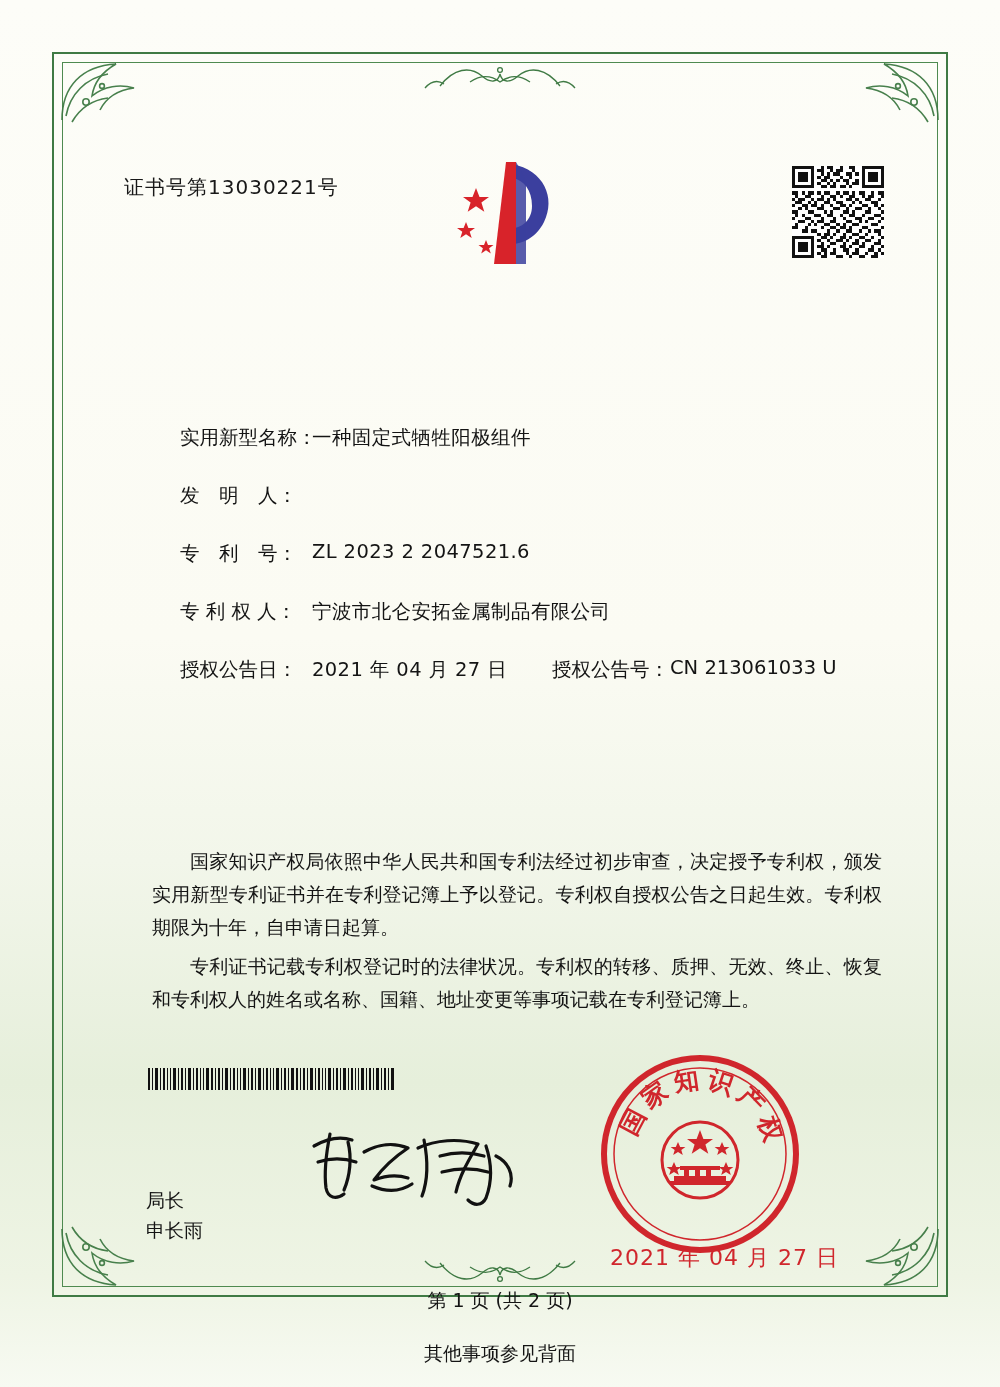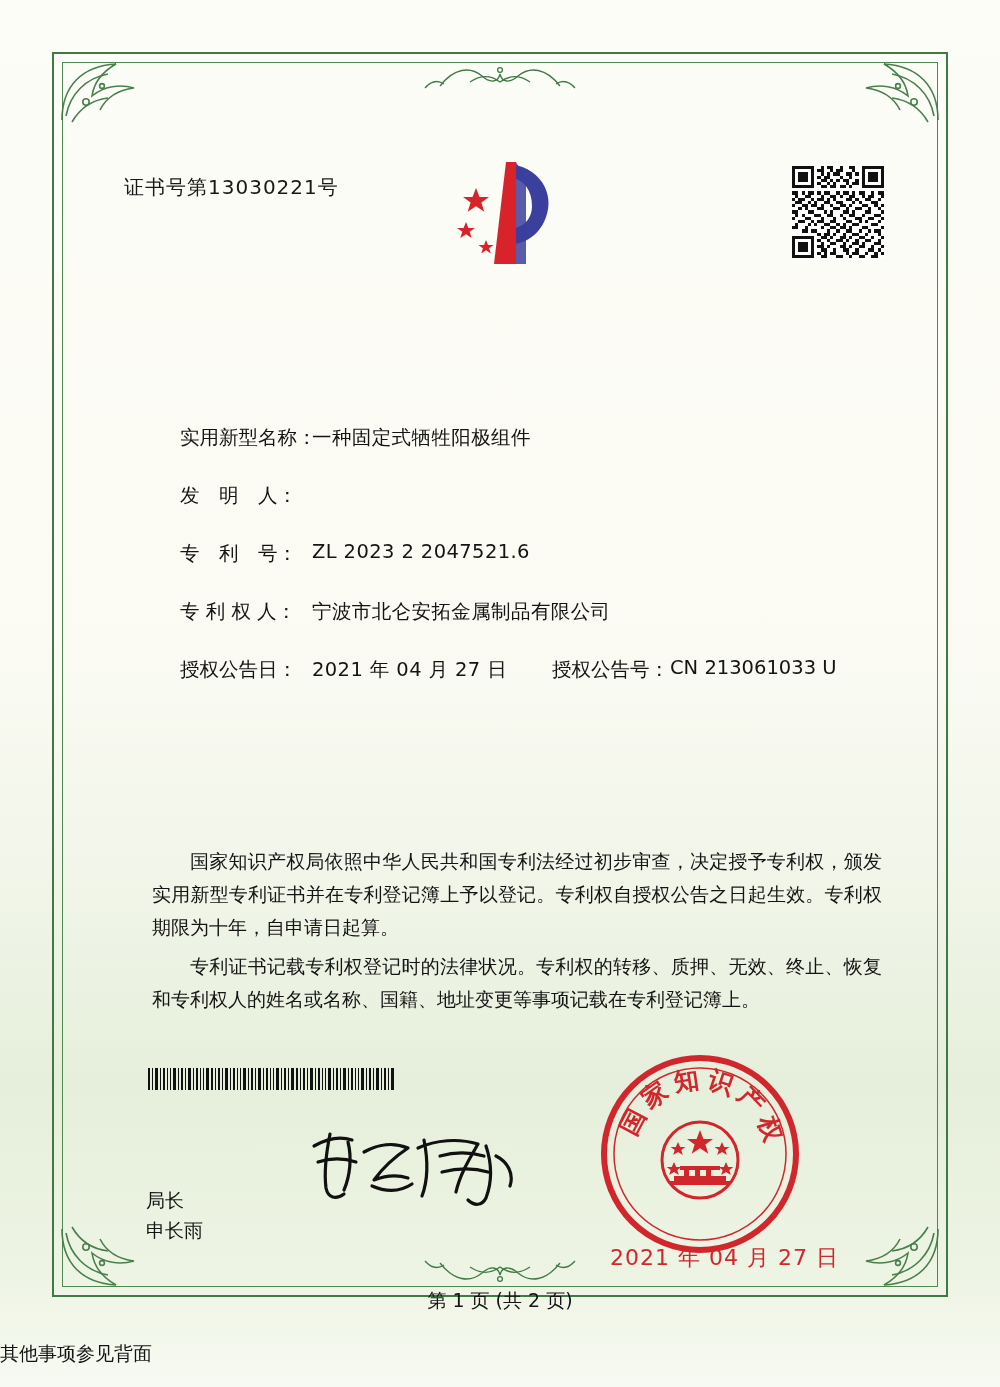--- a/index.html
+++ b/index.html
@@ -199,20 +199,21 @@
     top: 1288px;
     text-align: center;
     font-family: "DejaVu Sans", sans-serif;
     font-size: 19px;
     color: #141414;
   }
   .footer-note {
     position: absolute;
     left: 0; right: 0;
     top: 1341px;
+    text-align: center;
     font-family: "DejaVu Sans", sans-serif;
     font-size: 19px;
     color: #141414;
   }
 </style>
 </head>
 <body>
 
 <div class="page">
 

